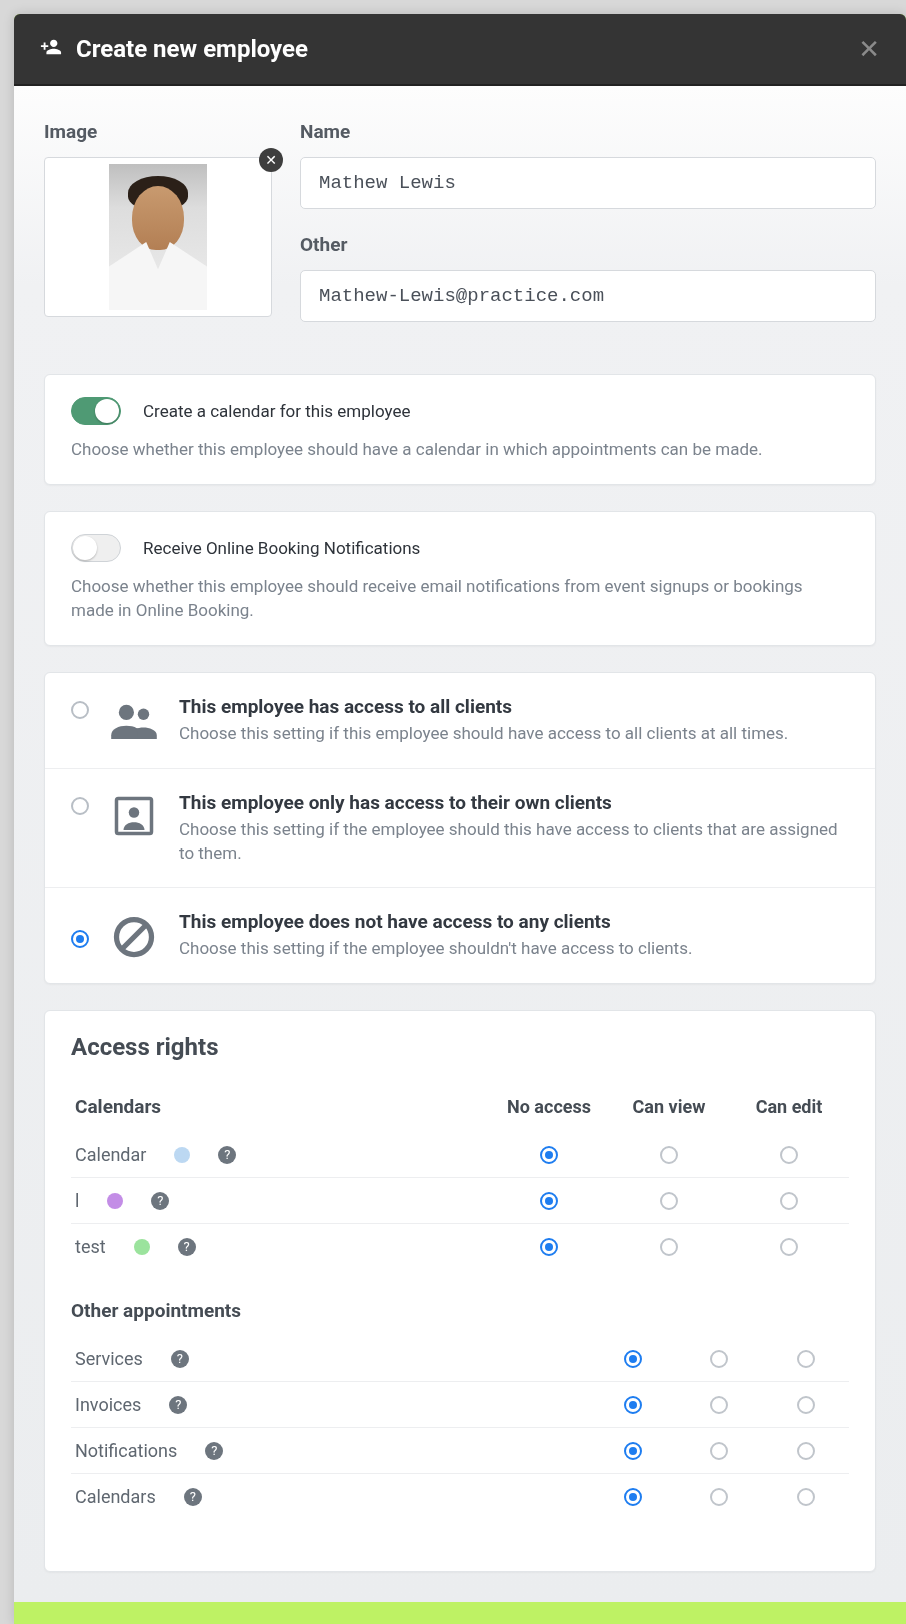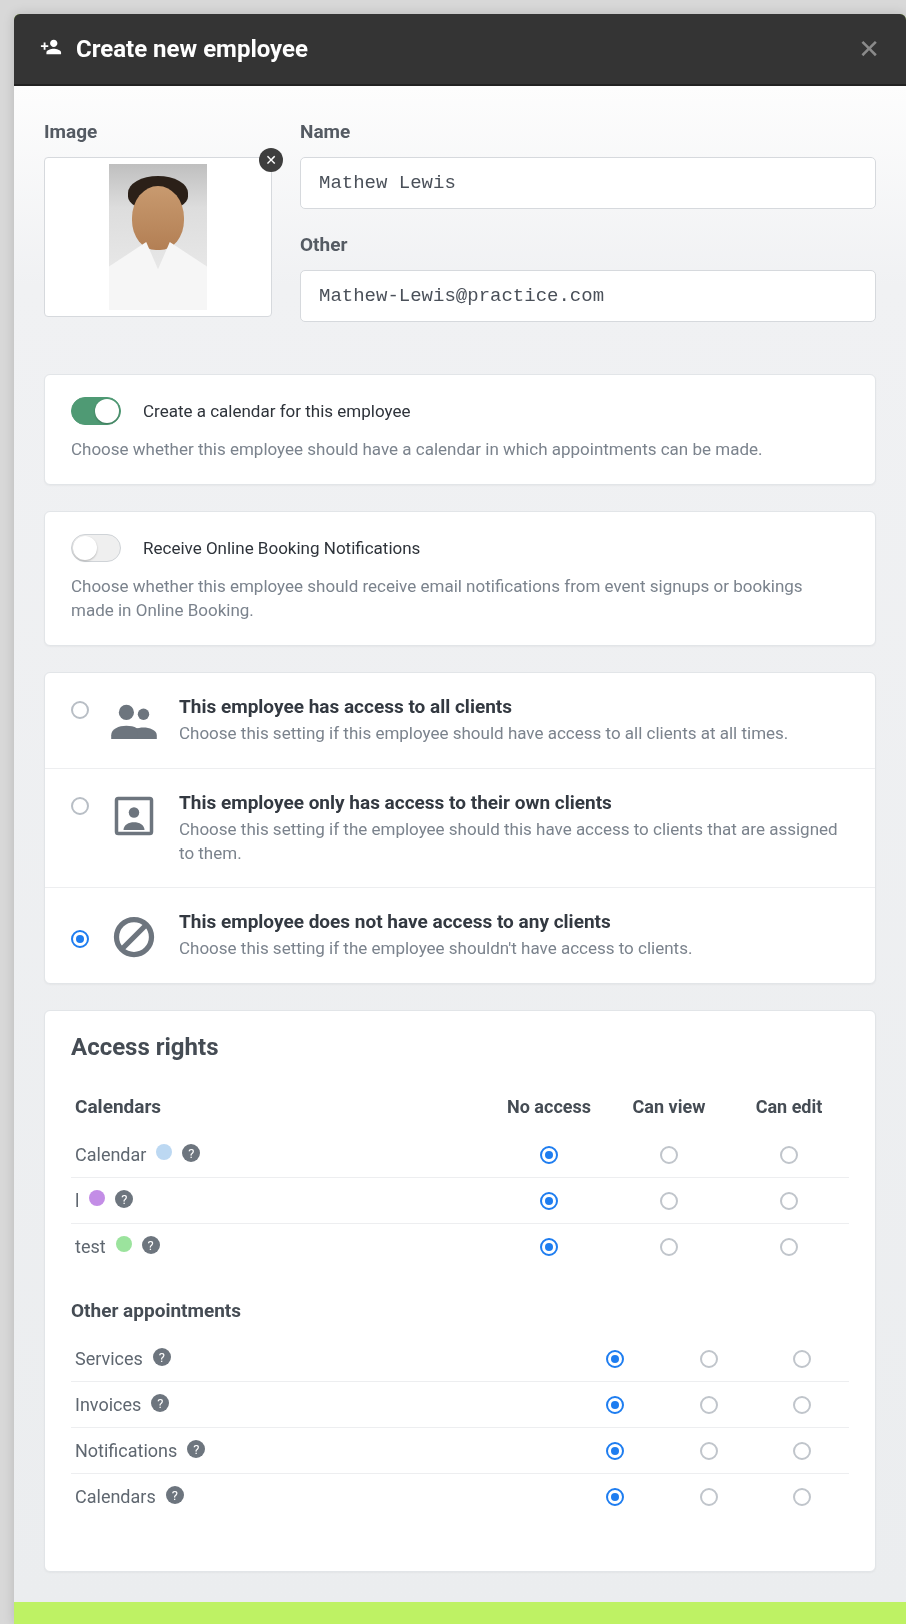--- a/index.html
+++ b/index.html
@@ -164,21 +164,21 @@
   }
   .perm-table { width:100%; border-collapse:collapse; margin-bottom:30px; }
   .perm-table th {
     text-align:center; font-size:18px; font-weight:700; color:#454c54; padding:8px 4px 14px;
   }
   .perm-table th:first-child { text-align:left; }
   .perm-table td {
     padding:12px 4px; border-bottom:1px solid #edeef0; vertical-align:middle;
   }
   .perm-table tr:last-child td { border-bottom:none; }
-  .perm-label { font-size:18px; color:#5f6770; display:flex; gap:10px; }
+  .perm-label { font-size:18px; color:#5f6770; display:flex; align-items:center; gap:28px; }
   .dot { width:16px; height:16px; border-radius:50%; display:inline-block; }
   .qmark {
     width:18px; height:18px; border-radius:50%; background:#6d757e; color:#fff;
     font-size:13px; display:inline-flex; align-items:center; justify-content:center;
     cursor: default;
   }
   .radio-sm {
     width:18px; height:18px; border-radius:50%; border:2px solid #c0c5cb; margin:0 auto;
     position:relative; cursor:pointer; display:block;
   }

